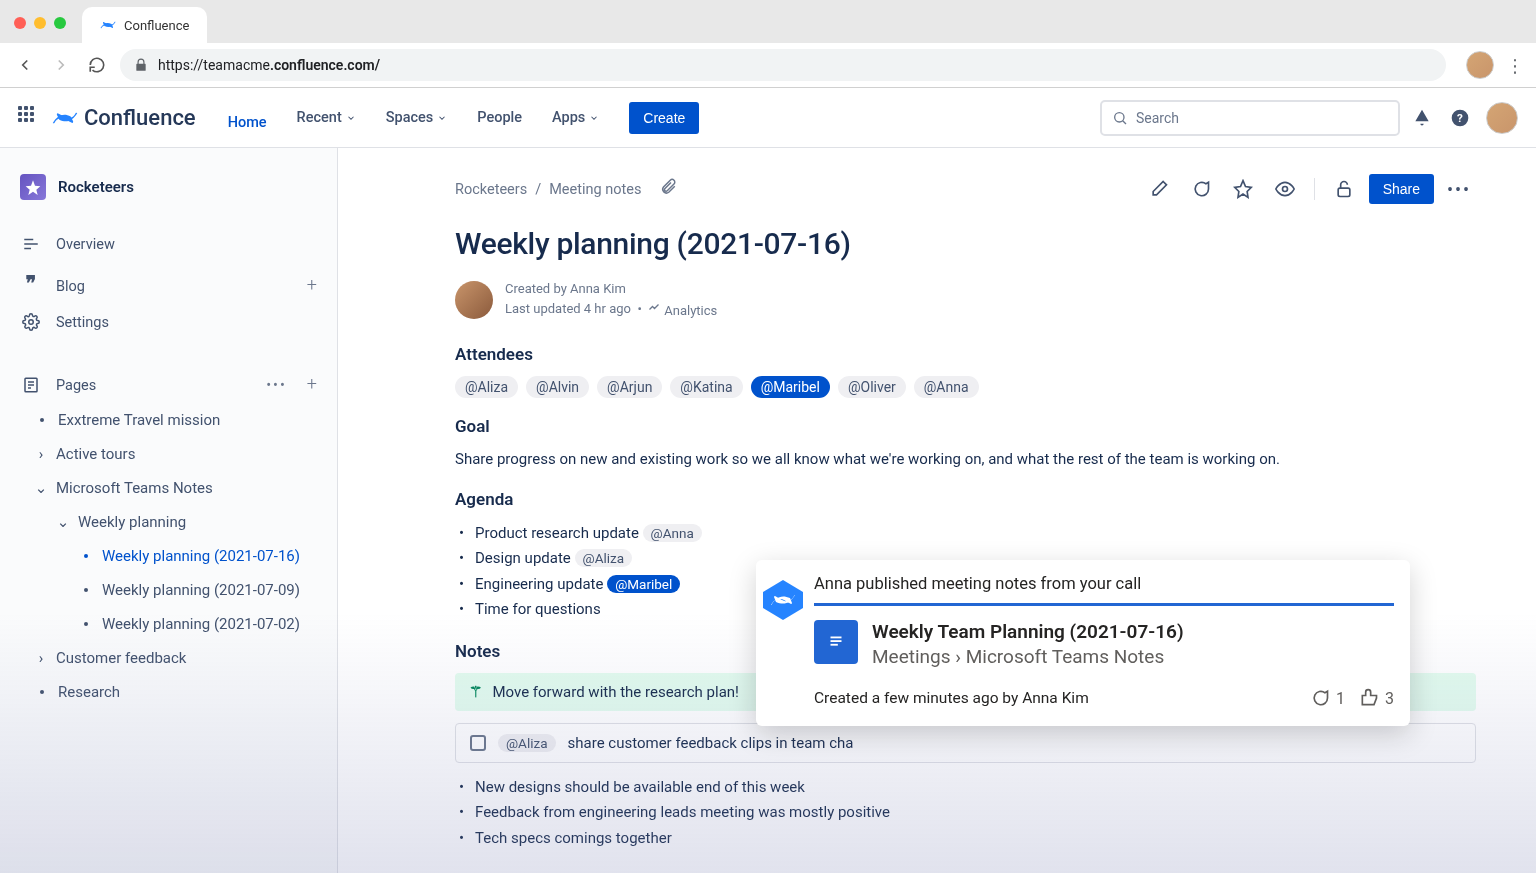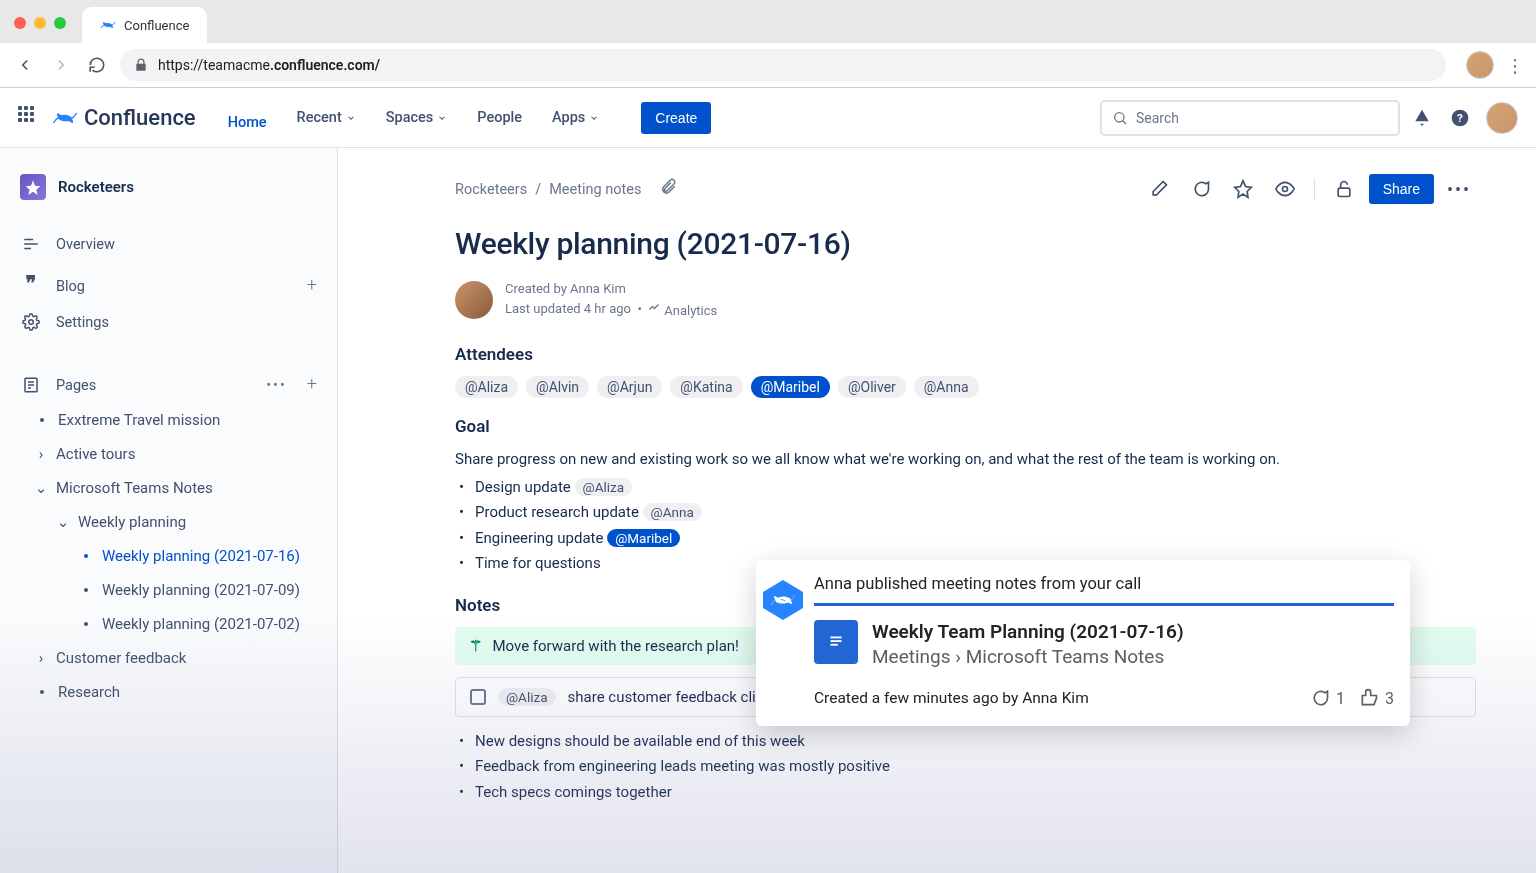--- a/index.html
+++ b/index.html
@@ -76,21 +76,21 @@
   padding: 0 18px;
   gap: 6px;
 }
 .app-switcher { width: 24px; height: 24px; display: grid; grid-template-columns: repeat(3,4px); grid-template-rows: repeat(3,4px); gap: 2px; cursor: pointer; margin-right: 4px; }
 .app-switcher span { background: #42526e; border-radius: 1px; }
 .conf-logo { display: flex; align-items: center; gap: 6px; font-size: 22px; font-weight: 500; color: #253858; margin-right: 14px; }
 .conf-logo svg { width: 26px; height: 26px; }
 .nav-item { padding: 8px 12px; font-size: 14.5px; color: #42526e; cursor: pointer; display: flex; align-items: center; gap: 4px; font-weight: 500; }
 .nav-item.active { color: #0052cc; border-bottom: 3px solid #0052cc; padding-bottom: 18px; margin-bottom: -22px; }
 .chevron-down { width: 10px; height: 10px; }
-.create-btn { background: #0052cc; color: #fff; border: none; padding: 8px 14px; border-radius: 3px; font-size: 14px; font-weight: 500; cursor: pointer; margin-left: 24px; }
+.create-btn { background: #0052cc; color: #fff; border: none; padding: 8px 14px; border-radius: 3px; font-size: 14px; font-weight: 500; cursor: pointer; margin-left: 12px; }
 .hdr-spacer { flex: 1; }
 .search-box { width: 300px; height: 36px; border: 2px solid #dfe1e6; border-radius: 5px; display: flex; align-items: center; padding: 0 10px; gap: 8px; color: #6b778c; font-size: 14px; }
 .hdr-icon { color: #42526e; width: 32px; height: 32px; display: flex; align-items: center; justify-content: center; cursor: pointer; }
 .avatar-hdr { width: 32px; height: 32px; border-radius: 50%; background: linear-gradient(135deg,#d4a574,#c9956b); border: 1px solid #ccc; margin-left: 4px; }
 
 
 .main { display: flex; height: calc(100% - 147px); }
 .sidebar { width: 338px; background: #fafbfc; border-right: 1px solid #dfe1e6; padding: 18px 8px; overflow-y: auto; }
 .space-hdr { display: flex; align-items: center; gap: 12px; padding: 8px 12px; margin-bottom: 18px; }
 .space-icon { width: 26px; height: 26px; background: linear-gradient(135deg, #6554c0, #8777d9); border-radius: 4px; display: flex; align-items: center; justify-content: center; }
@@ -449,23 +449,24 @@
         <span class="mention">@Arjun</span>
         <span class="mention">@Katina</span>
         <span class="mention hl">@Maribel</span>
         <span class="mention">@Oliver</span>
         <span class="mention">@Anna</span>
       </div>
 
     <h2>Goal</h2>
     <p class="goal-text">Share progress on new and existing work so we all know what we're working on, and what the rest of the team is working on.</p>
 
+    <h2>Agenda</h2>
     <ul class="agenda" id="agenda-list">
+        <li>Product research update <span class="inline-mention">@Anna</span></li>
         <li>Design update <span class="inline-mention">@Aliza</span></li>
-        <li>Product research update <span class="inline-mention">@Anna</span></li>
         <li>Engineering update <span class="inline-mention hl">@Maribel</span></li>
         <li>Time for questions </li>
       </ul>
 
     <h2>Notes</h2>
     <div class="note-banner">
       <span class="ni">⚚</span>
       <span>Move forward with the research plan!</span>
     </div>
     <div class="task">

